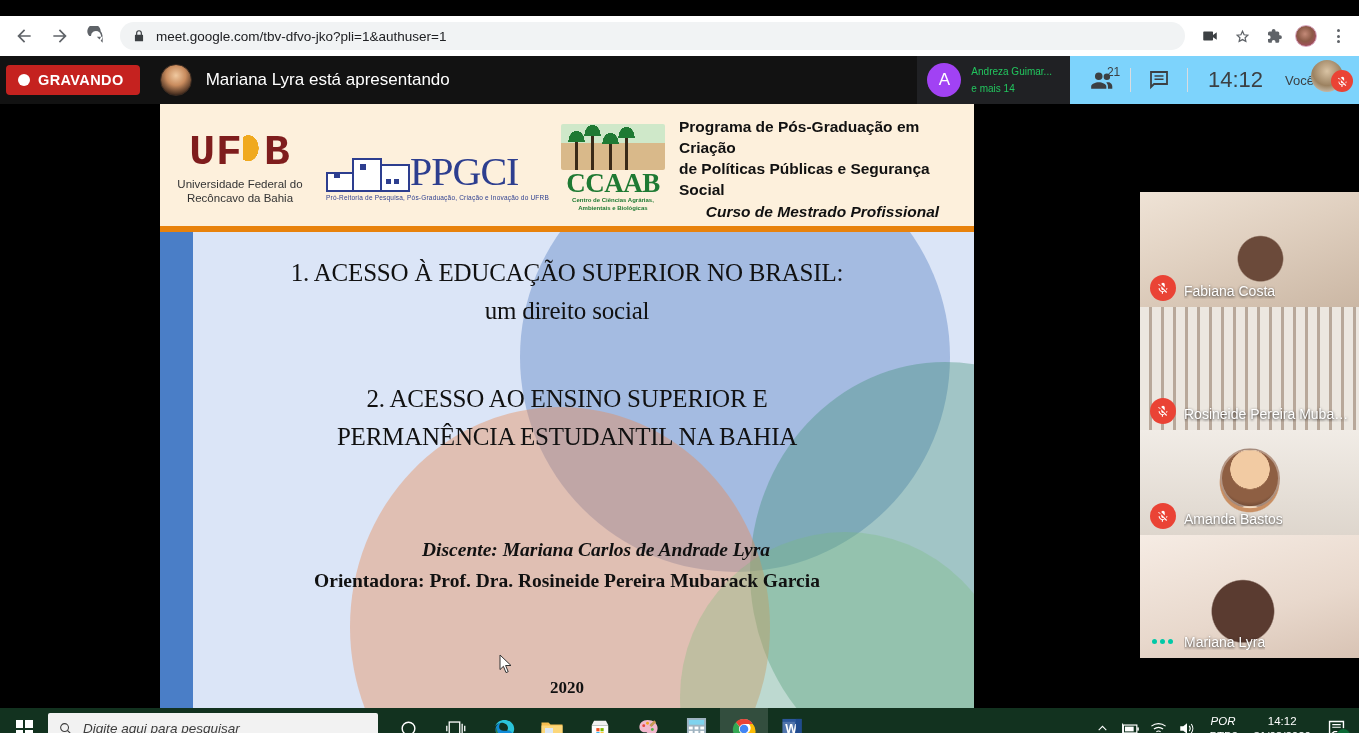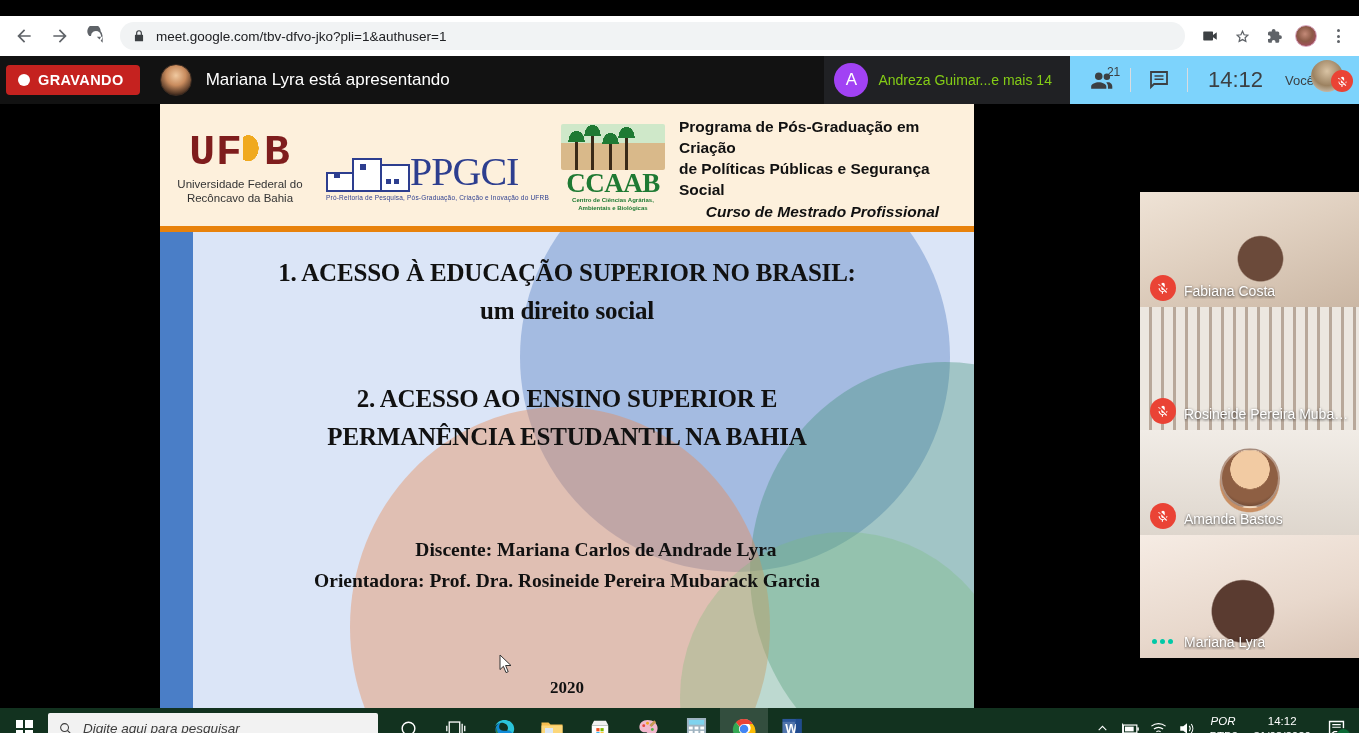--- a/index.html
+++ b/index.html
@@ -62,21 +62,21 @@
   .presenting-text { color: #fff; font-size: 17px; margin-left: 14px; }
   .meet-right { margin-left: auto; display: flex; align-items: center; height: 48px; }
   .chip-dark {
     background: #202124; height: 48px; display: flex; align-items: center;
     padding: 0 18px 0 10px; gap: 10px;
   }
   .chip-avatar {
     width: 34px; height: 34px; border-radius: 50%; background: #a142f4; color: #fff;
     display: flex; align-items: center; justify-content: center; font-size: 17px;
   }
-  .chip-lines { display: flex; flex-direction: row; color: #84cc16; font-size: 14px; line-height: 17px; }
+  .chip-lines { display: flex; flex-direction: column; color: #22c55e; font-size: 10px; line-height: 17px; }
   .chip-white {
     background: #7dd3fc; height: 48px; display: flex; align-items: center; gap: 0;
     padding: 0 4px;
   }
   .meet-icon-btn {
     display: flex; align-items: center; justify-content: center;
     width: 56px; height: 48px; color: #3c4043; position: relative;
   }
   .ppl-count {
     position: absolute; top: 9px; left: 33px; font-size: 12px; color: #3c4043;
@@ -153,30 +153,30 @@
   .slide-body { position: relative; height: 476px; background: #dbe5f7; overflow: hidden; }
   .leftbar { position: absolute; left: 0; top: 0; width: 33px; height: 100%; background: #4a7ec7; }
   .blob { position: absolute; border-radius: 50%; }
   .blob-blue   { width: 430px; height: 430px; left: 360px; top: -90px;  background: rgba(88,128,196,.42); }
   .blob-green  { width: 390px; height: 420px; left: 590px; top: 130px;  background: rgba(58,140,110,.36); }
   .blob-peach  { width: 420px; height: 440px; left: 190px; top: 175px;  background: rgba(231,138,86,.42); }
   .blob-mint   { width: 330px; height: 330px; left: 520px; top: 300px;  background: rgba(120,190,120,.30); }
 
   .slide-content { position: relative; z-index: 3; padding-top: 22px; text-align: center; }
   .title-line {
-    font-family: "Liberation Serif", serif; font-weight: bold; color: #111;
+    font-family: "Liberation Serif", serif; font-weight: normal; color: #111;
     font-size: 25px; line-height: 38px; letter-spacing: -.2px;
   }
   .gap-1 { height: 50px; }
   .gap-2 { height: 78px; }
   .credit {
     font-family: "Liberation Serif", serif; font-weight: bold; color: #111;
     font-size: 19.5px; line-height: 31px;
   }
-  .credit-1 { padding-left: 58px; }
+  .credit-1 { padding-left: 58px; font-style: italic; }
   .year {
     font-family: "Liberation Serif", serif; font-weight: bold; color: #111;
     font-size: 17px; margin-top: 82px;
   }
   .cursor-arrow { position: absolute; left: 339px; top: 422px; z-index: 6; }
 
   
   .rail { position: absolute; right: 0; top: 88px; width: 219px; height: 604px; background: #000; }
   .tile { position: relative; width: 219px; overflow: hidden; }
   .tile-name {

